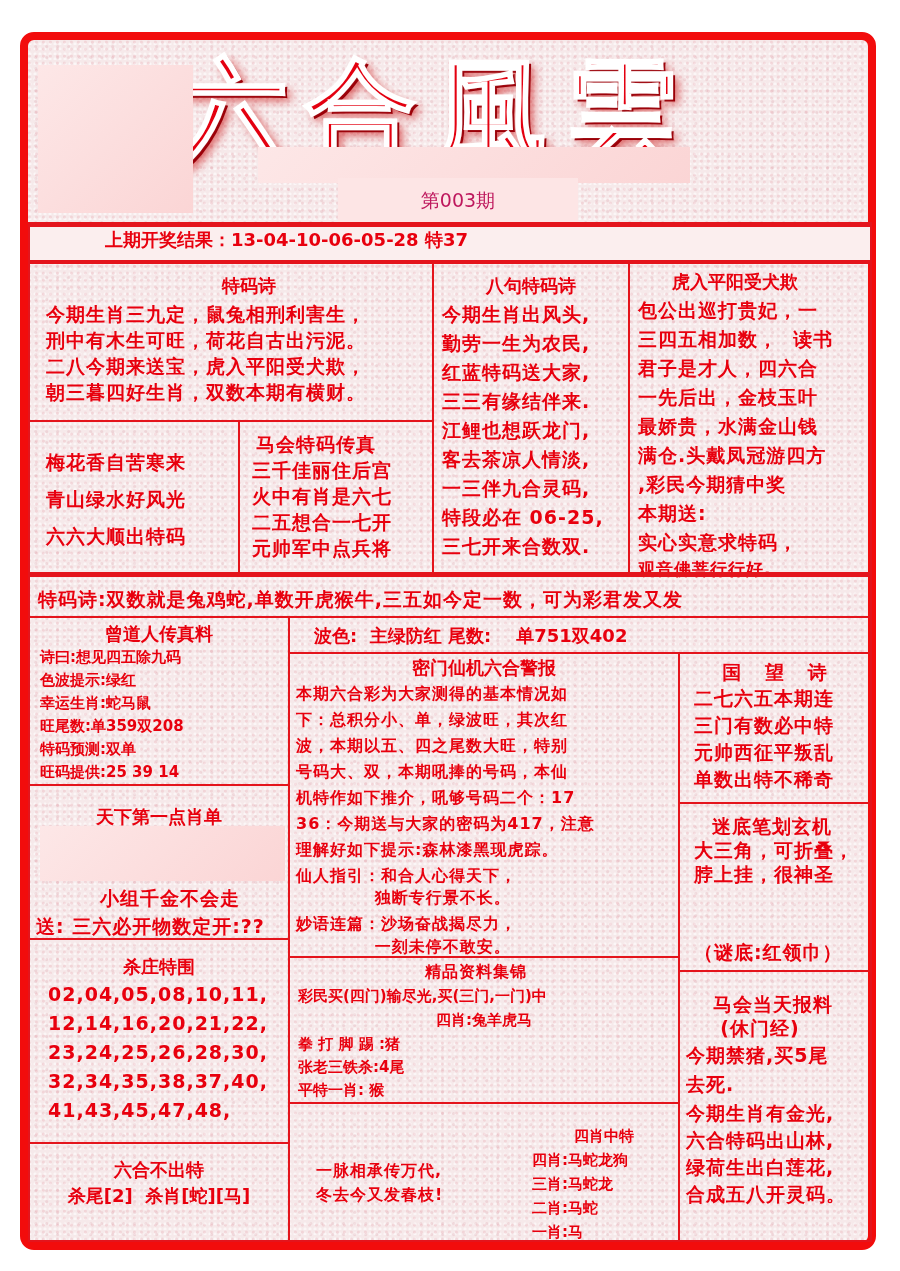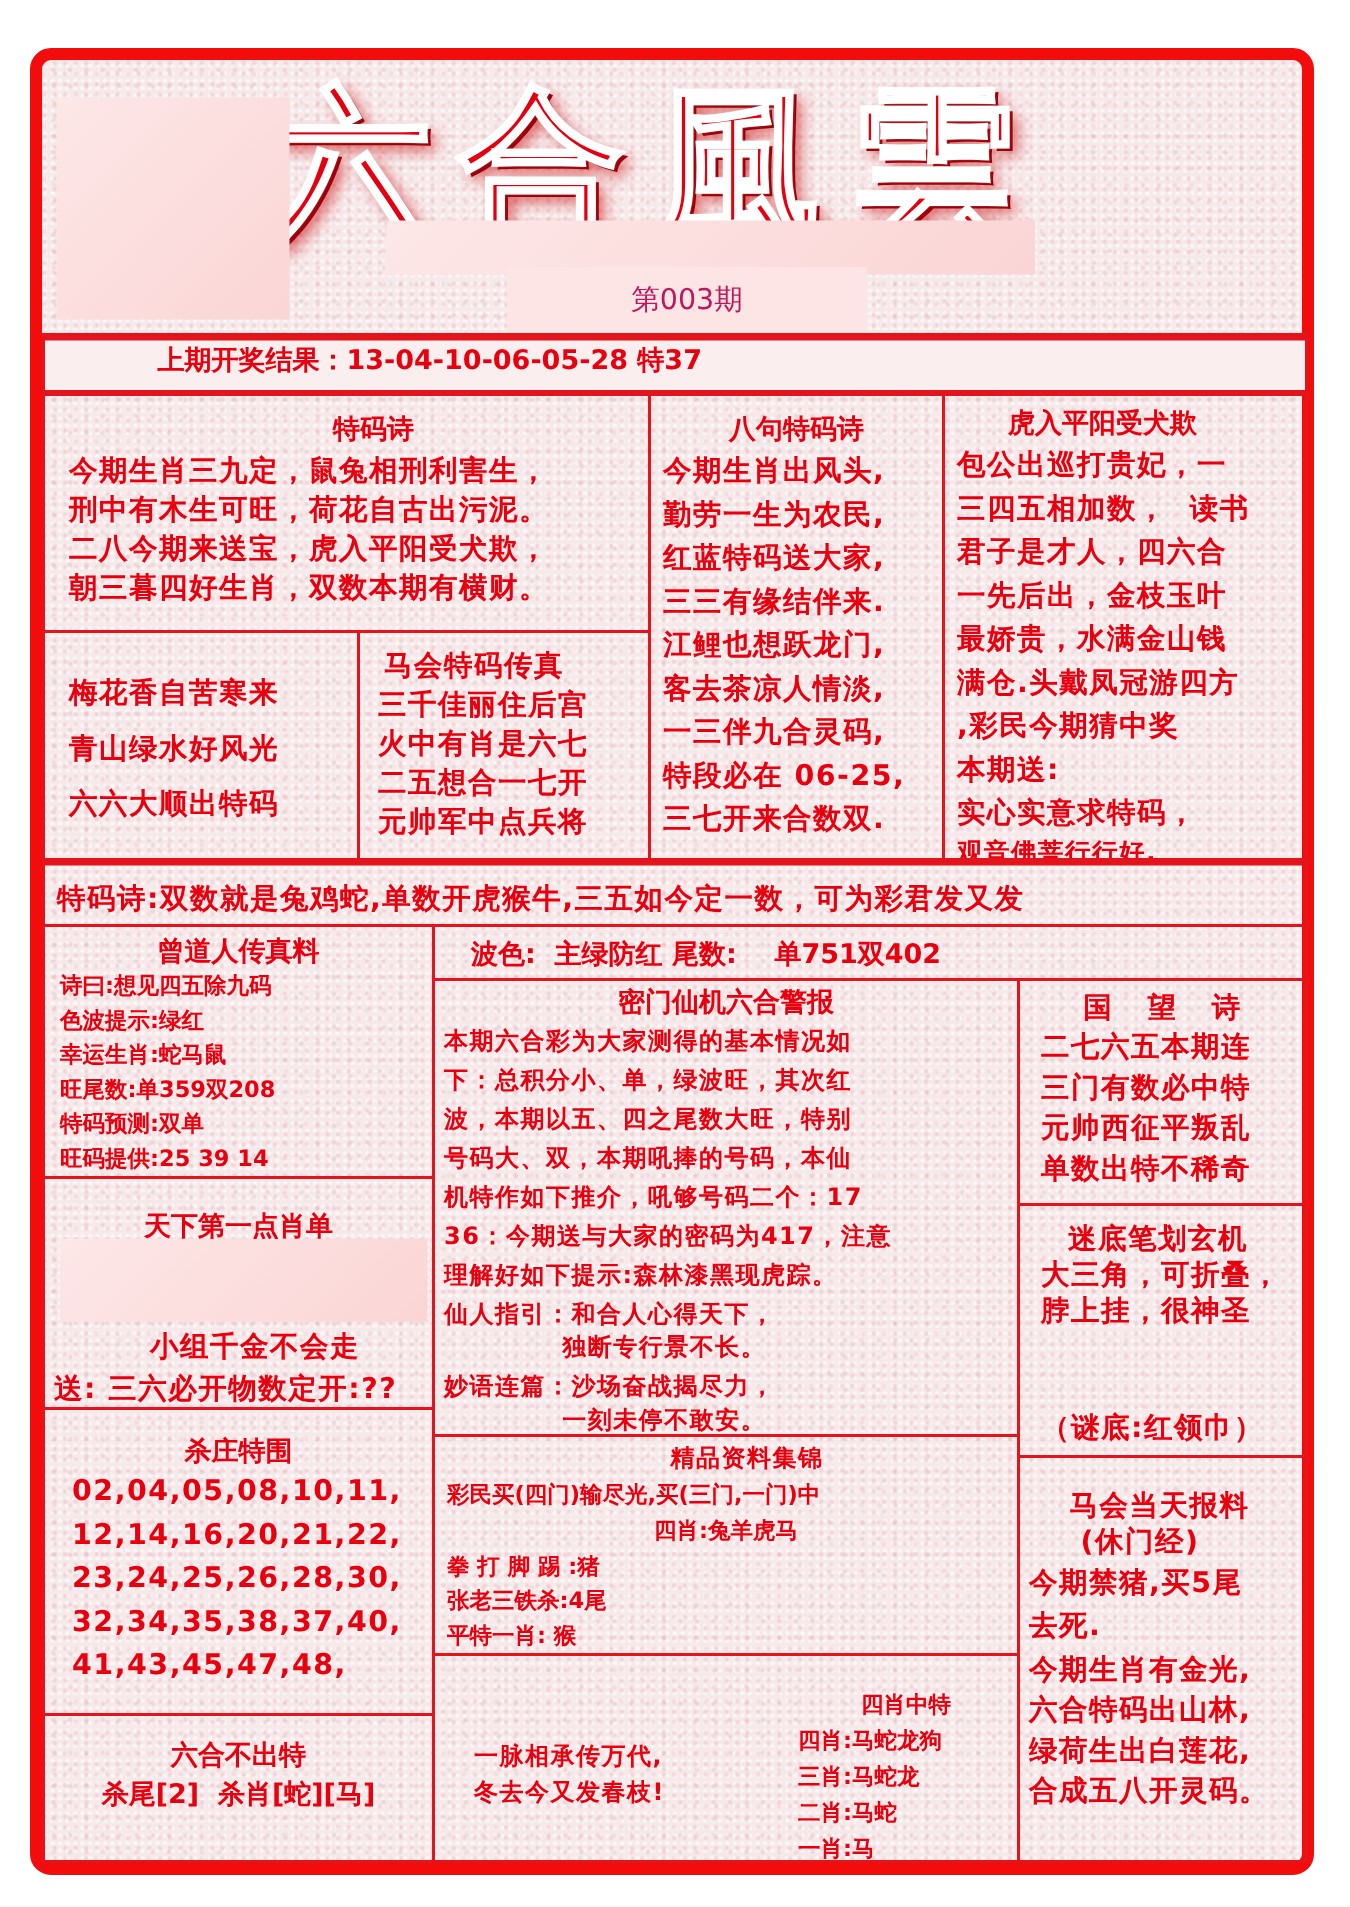--- a/index.html
+++ b/index.html
@@ -144,21 +144,21 @@
 <div class="txt t16" style="left:296px;top:759px;">号码大、双，本期吼捧的号码，本仙</div>
 <div class="txt t16" style="left:296px;top:785px;">机特作如下推介，吼够号码二个：17</div>
 <div class="txt t16" style="left:296px;top:811px;">36：今期送与大家的密码为417，注意</div>
 <div class="txt t16" style="left:296px;top:837px;">理解好如下提示:森林漆黑现虎踪。</div>
 <div class="txt t16" style="left:296px;top:863px;">仙人指引：和合人心得天下，</div>
 <div class="txt t16" style="left:296px;top:885px;">            独断专行景不长。</div>
 <div class="txt t16" style="left:296px;top:911px;">妙语连篇：沙场奋战揭尽力，</div>
 <div class="txt t16" style="left:296px;top:934px;">            一刻未停不敢安。</div>
 
 <div class="box" style="left:288px;top:956px;width:392px;height:148px;"></div>
-<div class="txt t16 ctr" style="left:294px;top:959px;width:346px;padding-left:31px;">精品资料集锦</div>
+<div class="txt t16 ctr" style="left:272px;top:959px;width:346px;padding-left:31px;">精品资料集锦</div>
 <div class="txt t15" style="left:298px;top:984px;">彩民买(四门)输尽光,买(三门,一门)中</div>
 <div class="txt t15 ctr" style="left:288px;top:1008px;width:392px;">四肖:兔羊虎马</div>
 <div class="txt t15" style="left:298px;top:1032px;">拳 打 脚 踢 :猪</div>
 <div class="txt t15" style="left:298px;top:1055px;">张老三铁杀:4尾</div>
 <div class="txt t15" style="left:298px;top:1078px;">平特一肖: 猴</div>
 
 <div class="box" style="left:288px;top:1102px;width:392px;height:140px;"></div>
 <div class="txt t16" style="left:316px;top:1158px;">一脉相承传万代,</div>
 <div class="txt t16" style="left:316px;top:1182px;">冬去今又发春枝!</div>
 <div class="txt t15" style="left:574px;top:1124px;">四肖中特</div>

